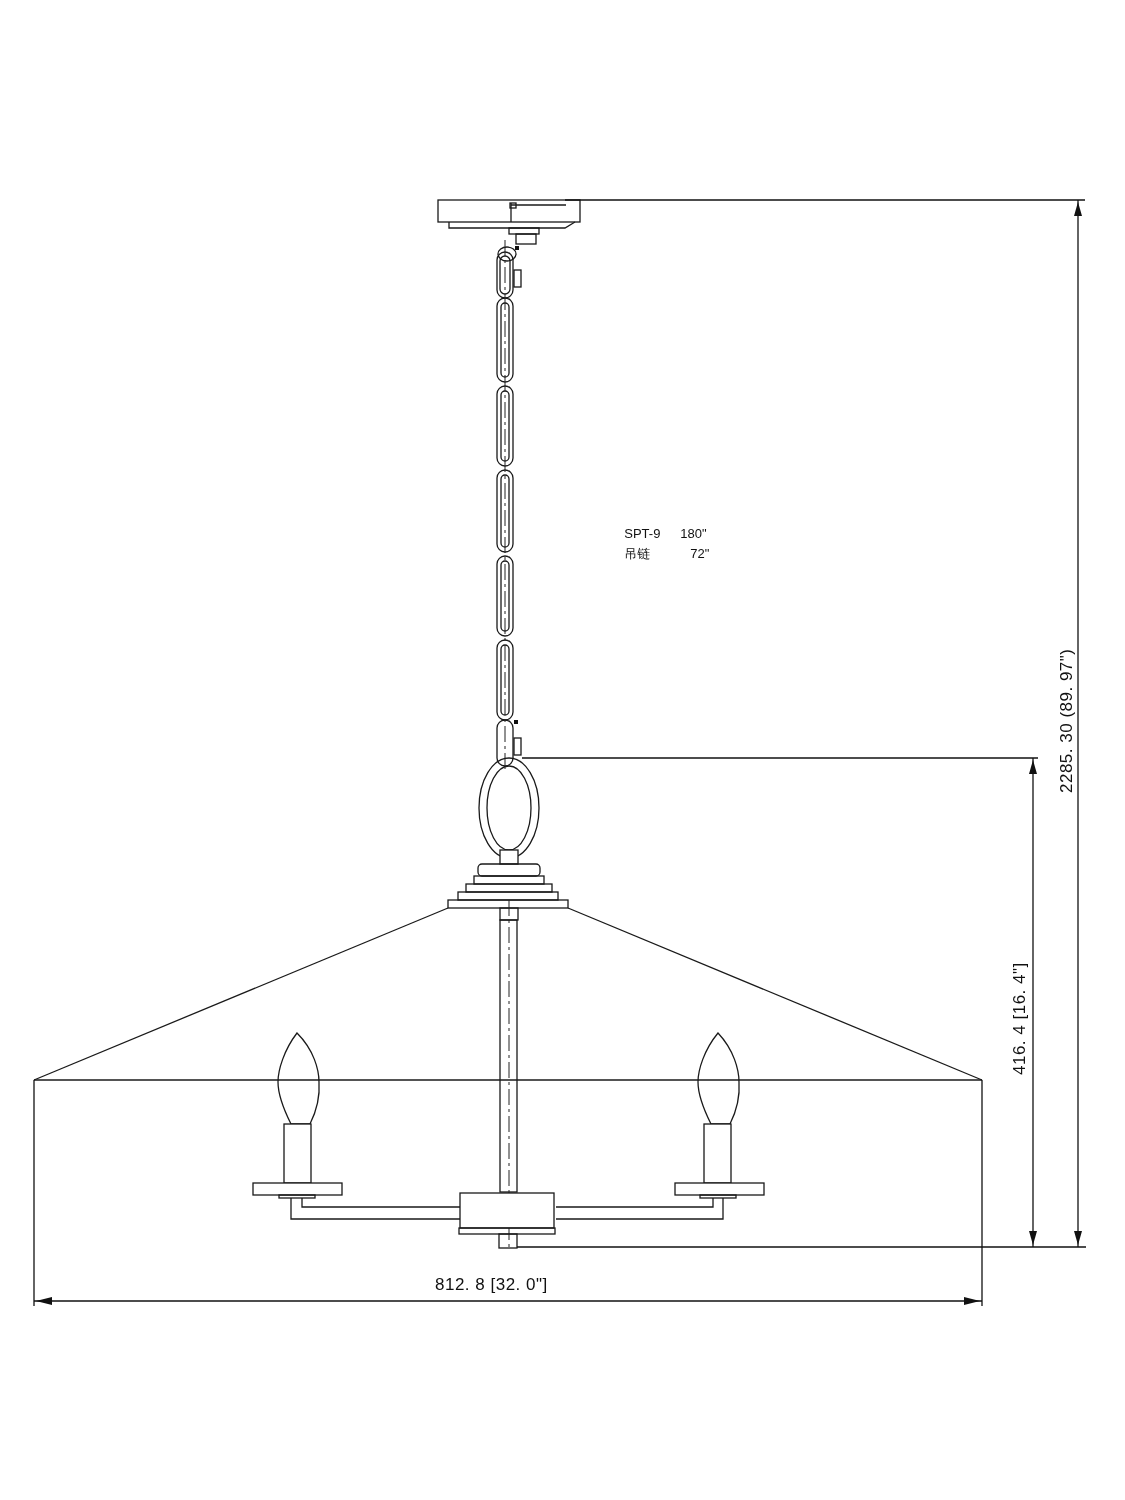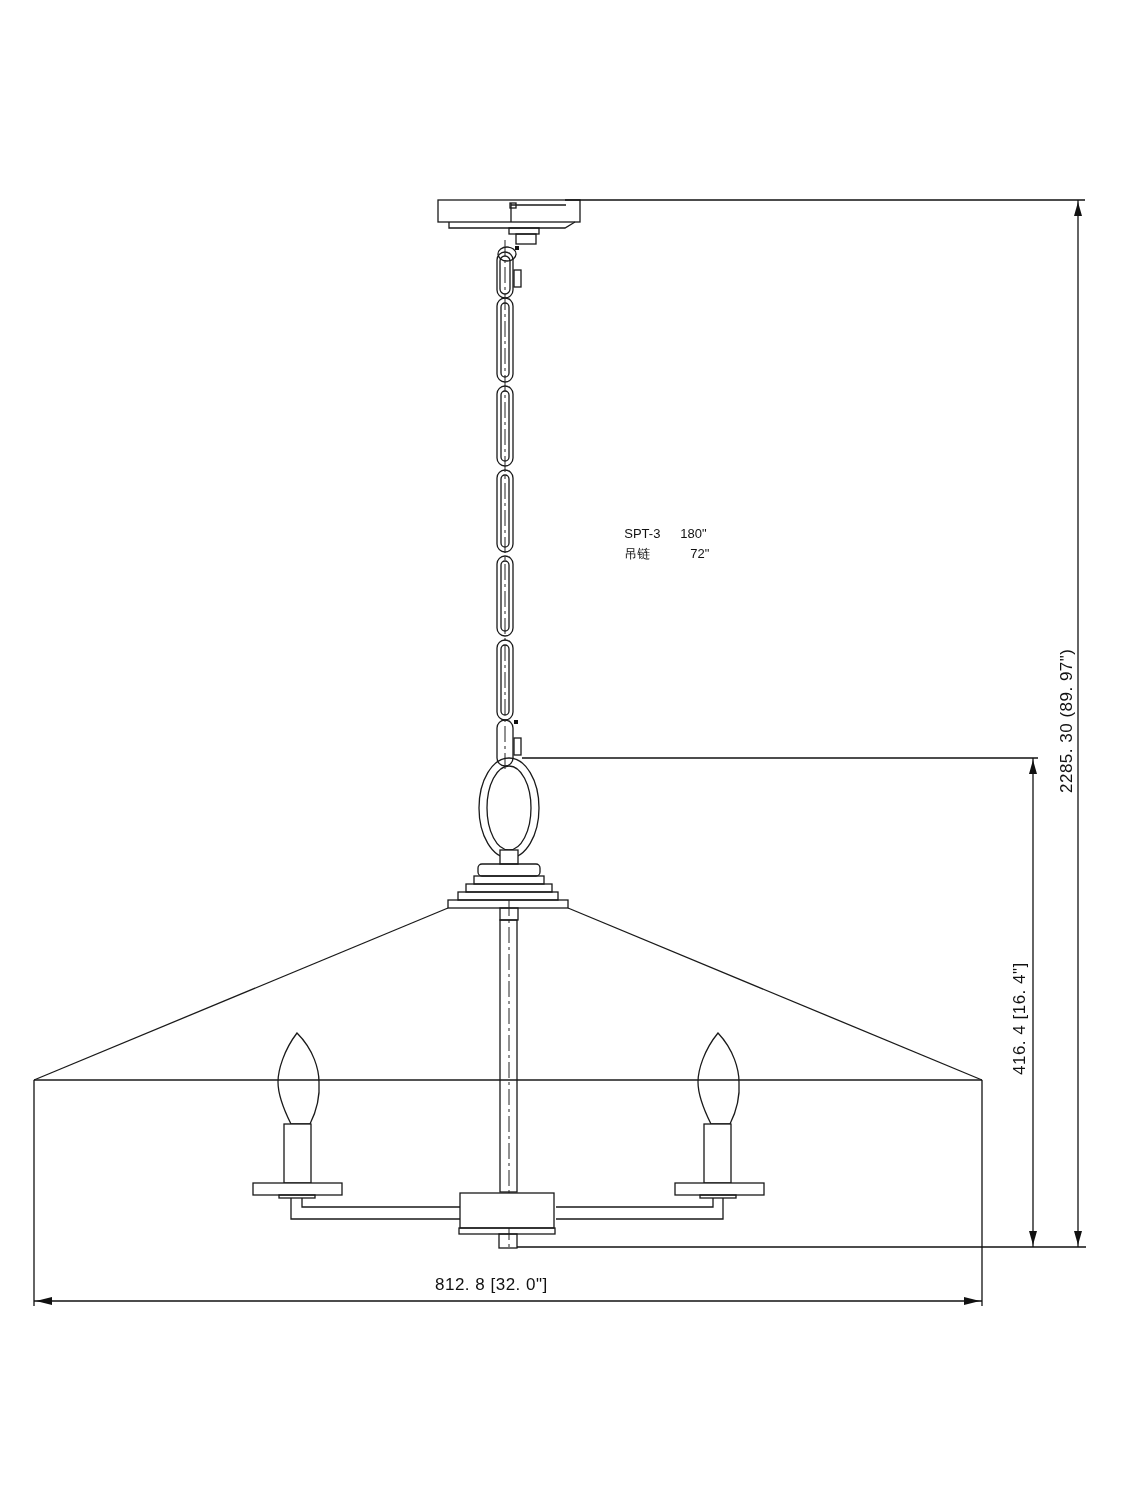--- a/index.html
+++ b/index.html
@@ -112,21 +112,21 @@
   <g>
     <line class="dim" x1="34" y1="1080" x2="34" y2="1306"></line>
     <line class="dim" x1="982" y1="1080" x2="982" y2="1306"></line>
     <line class="dim" x1="34" y1="1301" x2="982" y2="1301"></line>
     <polygon class="arrow" points="36,1301 52,1297 52,1305"></polygon>
     <polygon class="arrow" points="980,1301 964,1297 964,1305"></polygon>
   </g>
 </svg>
 
 <div class="note" style="left:617px; top:511px;">
-  <span>SPT-3</span><span style="display:inline-block;width:20px"></span><span>180"</span>
+  <span>SPT-9</span><span style="display:inline-block;width:20px"></span><span>180"</span>
 </div>
 <div class="note" style="left:617px; top:530px;">
   <span>吊链</span><span style="display:inline-block;width:40px"></span><span>72"</span>
 </div>
 
 <div class="dimtext vert" style="left:1057px; top:793px;">2285. 30 (89. 97")</div>
 <div class="dimtext vert" style="left:1010px; top:1075px;">416. 4  [16. 4"]</div>
 <div class="dimtext" style="left:435px; top:1275px;">812. 8  [32. 0"]</div>
 
 </body></html>

